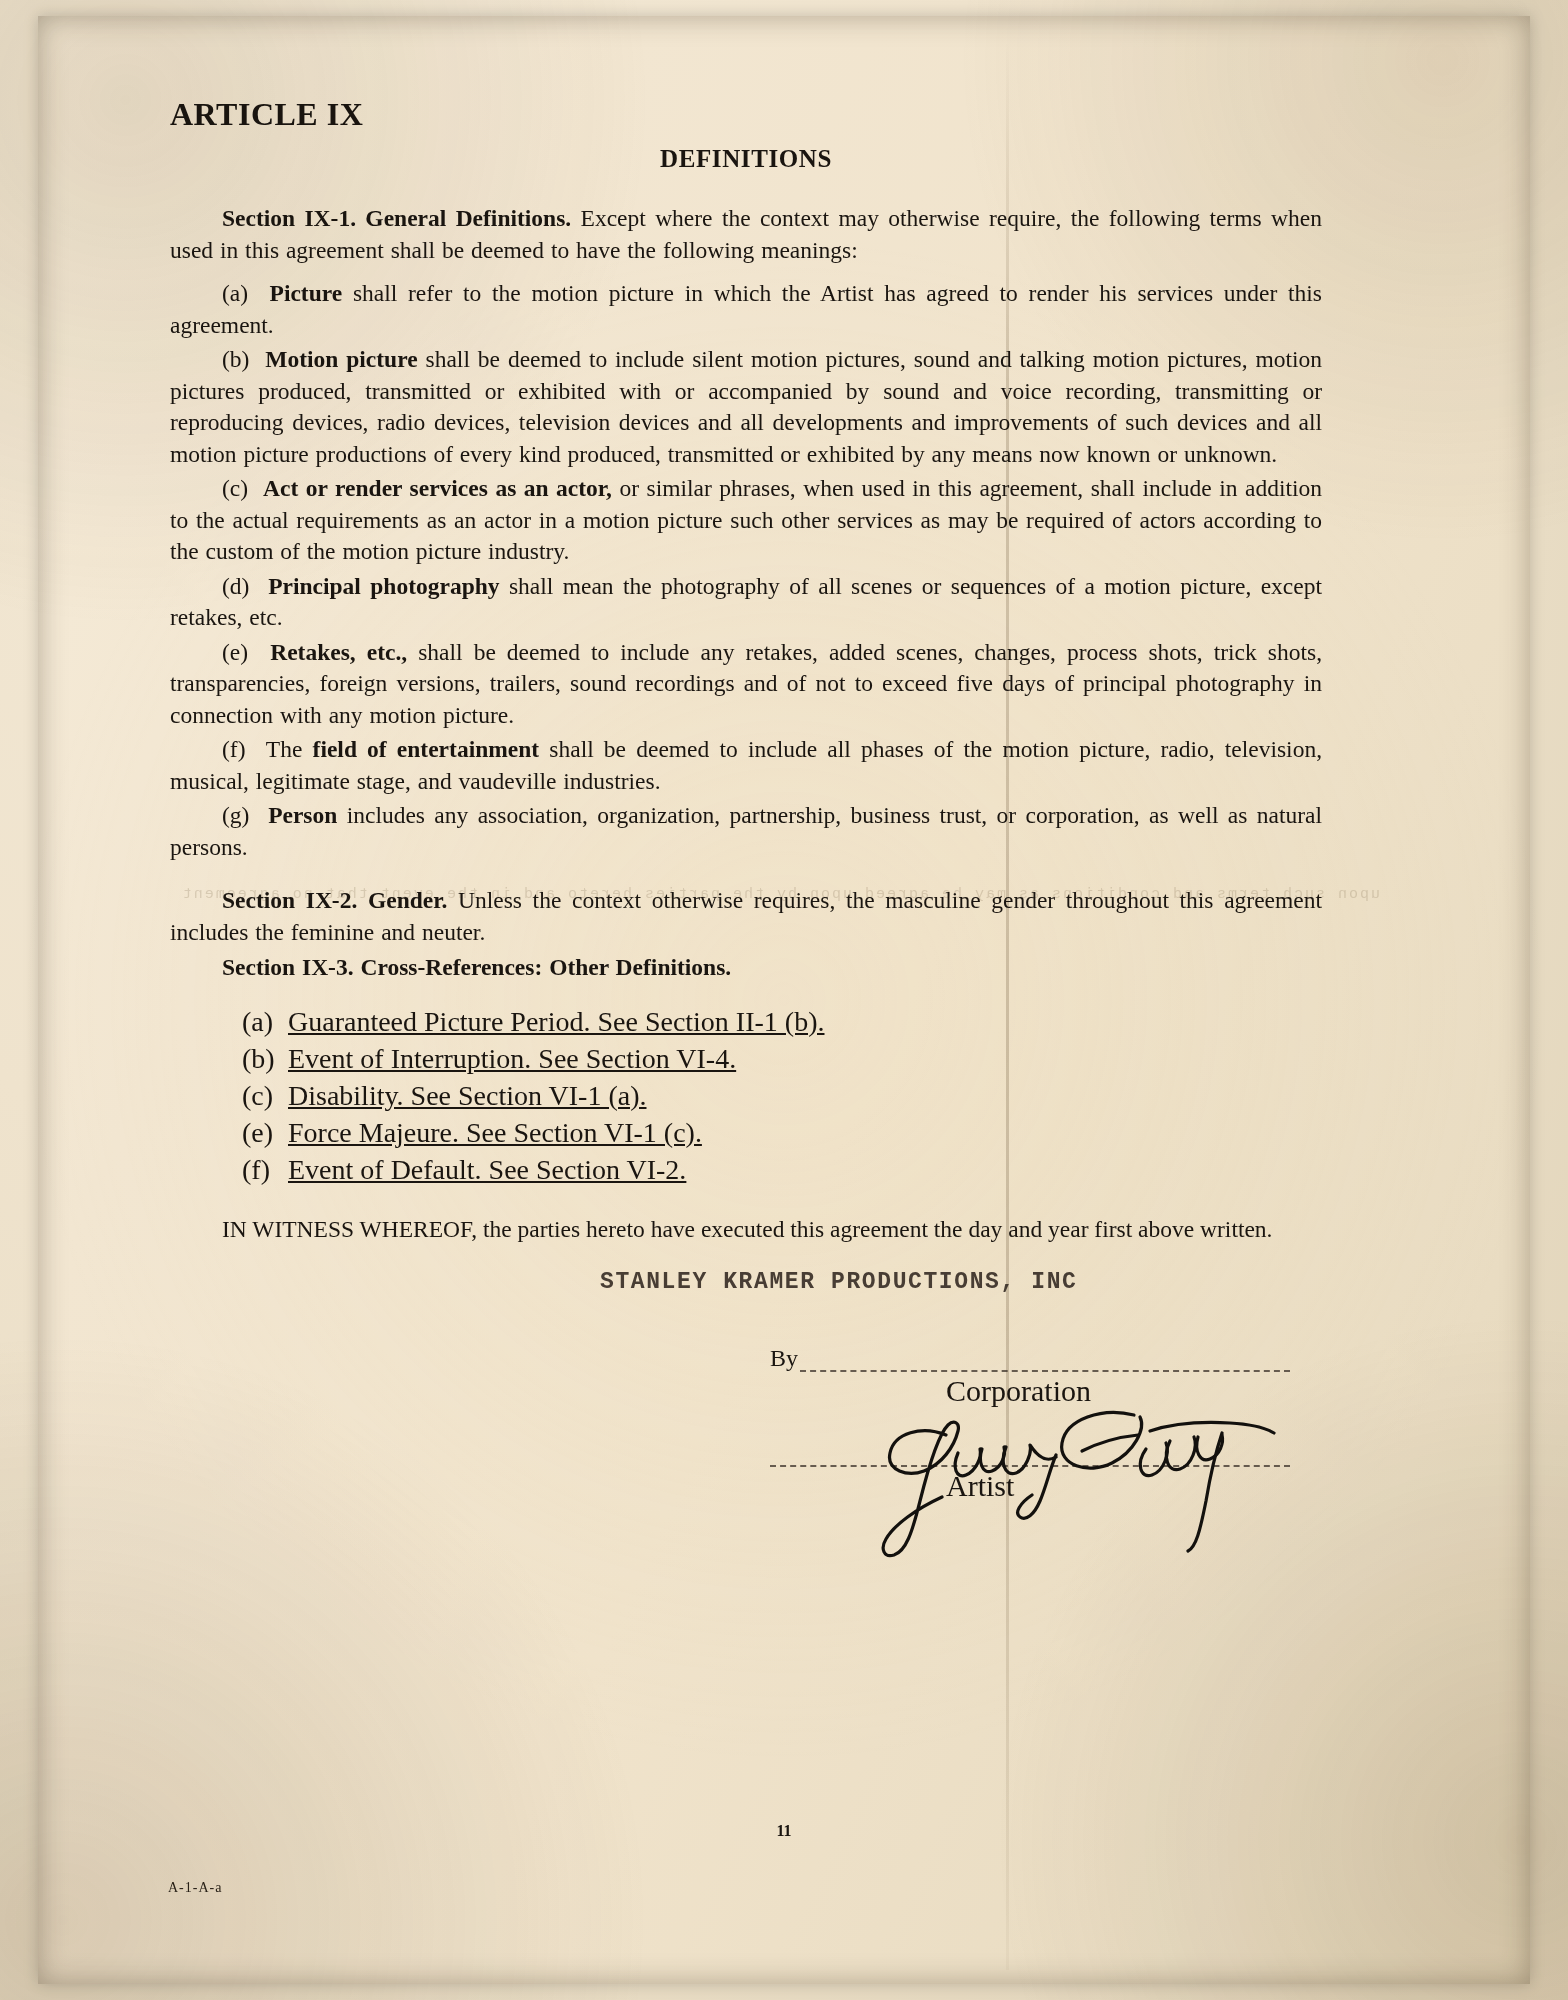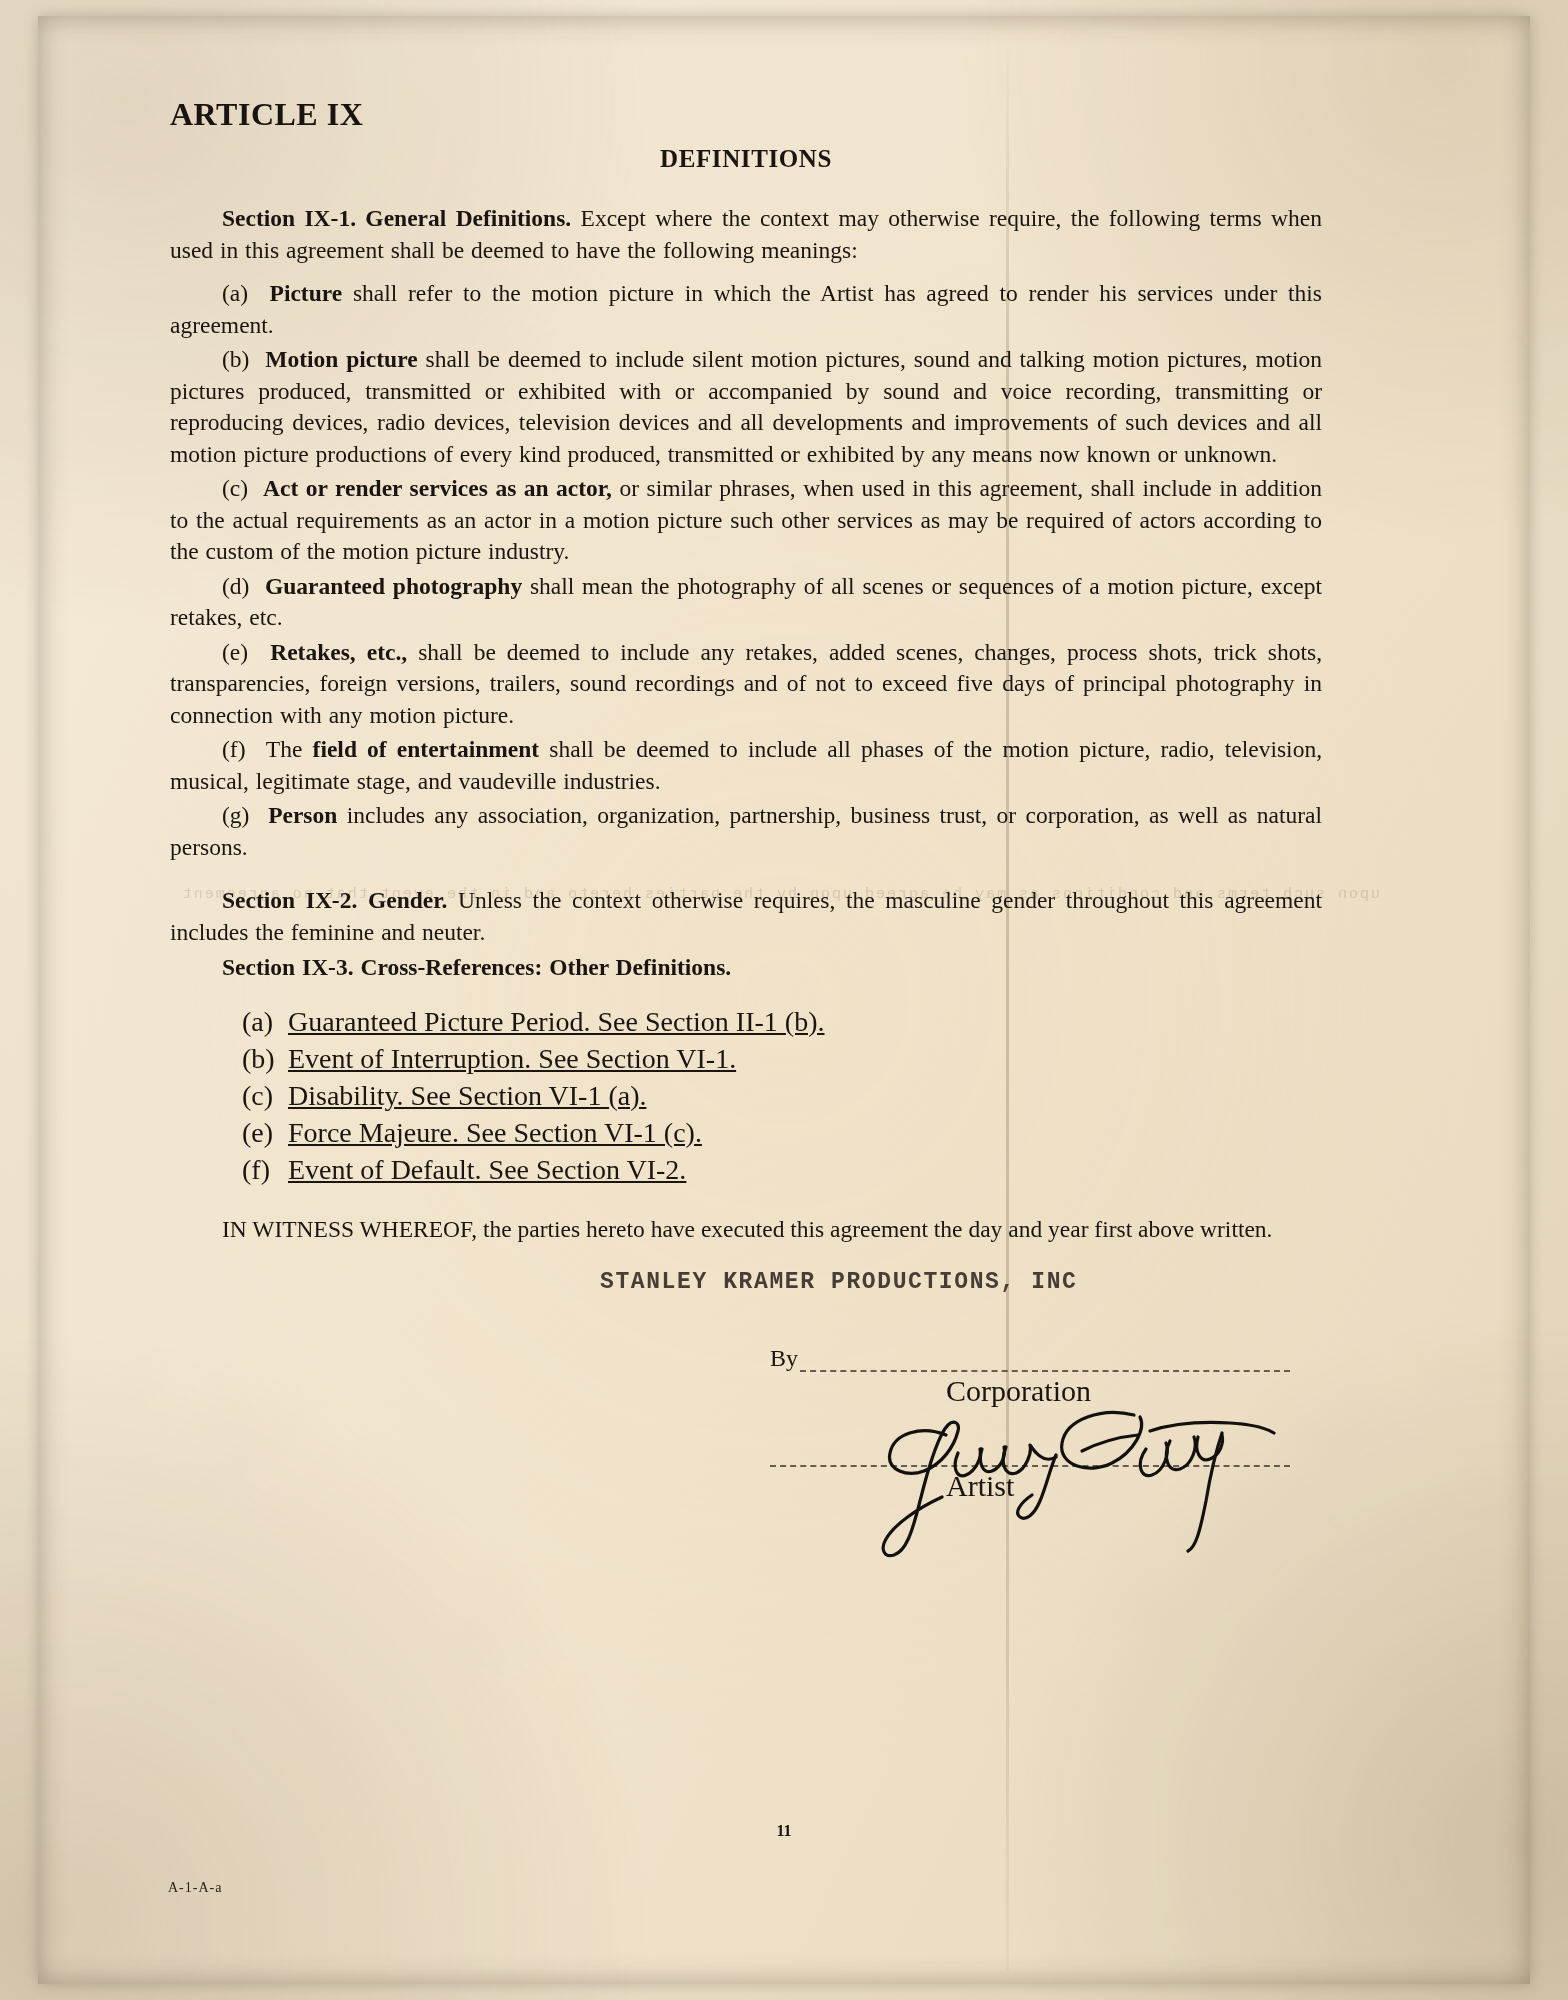--- a/index.html
+++ b/index.html
@@ -214,21 +214,21 @@
 
     <p class="body item">
       <span>(b)</span>&nbsp;&nbsp;<b>Motion picture</b><span> shall be deemed to include silent motion pictures, sound and talking motion pictures, motion pictures produced, transmitted or exhibited with or accompanied by sound and voice recording, transmitting or reproducing devices, radio devices, television devices and all developments and improvements of such devices and all motion picture productions of every kind produced, transmitted or exhibited by any means now known or unknown.</span>
     </p>
 
     <p class="body item">
       <span>(c)</span>&nbsp;&nbsp;<b>Act or render services as an actor,</b><span> or similar phrases, when used in this agreement, shall include in addition to the actual requirements as an actor in a motion picture such other services as may be required of actors according to the custom of the motion picture industry.</span>
     </p>
 
     <p class="body item">
-      <span>(d)</span>&nbsp;&nbsp;<b>Guaranteed photography</b><span> shall mean the photography of all scenes or sequences of a motion picture, except retakes, etc.</span>
+      <span>(d)</span>&nbsp;&nbsp;<b>Principal photography</b><span> shall mean the photography of all scenes or sequences of a motion picture, except retakes, etc.</span>
     </p>
 
     <p class="body item">
       <span>(e)</span>&nbsp;&nbsp;<b>Retakes, etc.,</b><span> shall be deemed to include any retakes, added scenes, changes, process shots, trick shots, transparencies, foreign versions, trailers, sound recordings and of not to exceed five days of principal photography in connection with any motion picture.</span>
     </p>
 
     <p class="body item">
       <span>(f)</span>&nbsp;&nbsp;<span>The </span><b>field of entertainment</b><span> shall be deemed to include all phases of the motion picture, radio, television, musical, legitimate stage, and vaudeville industries.</span>
     </p>
 
@@ -239,21 +239,21 @@
     <p class="body sect">
       <b>Section IX-2. Gender.</b><span> Unless the context otherwise requires, the masculine gender throughout this agreement includes the feminine and neuter.</span>
     </p>
 
     <p class="body" style="margin-top:4px;">
       <b>Section IX-3. Cross-References: Other Definitions.</b>
     </p>
 
     <div class="xref-list">
       <div><span class="xref-label">(a)</span><span>Guaranteed Picture Period. See Section II-1 (b).</span></div>
-      <div><span class="xref-label">(b)</span><span>Event of Interruption. See Section VI-1.</span></div>
+      <div><span class="xref-label">(b)</span><span>Event of Interruption. See Section VI-4.</span></div>
       <div><span class="xref-label">(c)</span><span>Disability. See Section VI-1 (a).</span></div>
       <div><span class="xref-label">(e)</span><span>Force Majeure. See Section VI-1 (c).</span></div>
       <div><span class="xref-label">(f)</span><span>Event of Default. See Section VI-2.</span></div>
     </div>
 
     <p class="witness">IN WITNESS WHEREOF, the parties hereto have executed this agreement the day and year first above written.</p>
 
     <div class="stamp">STANLEY KRAMER PRODUCTIONS, INC</div>
 
     <div class="sig-block">

